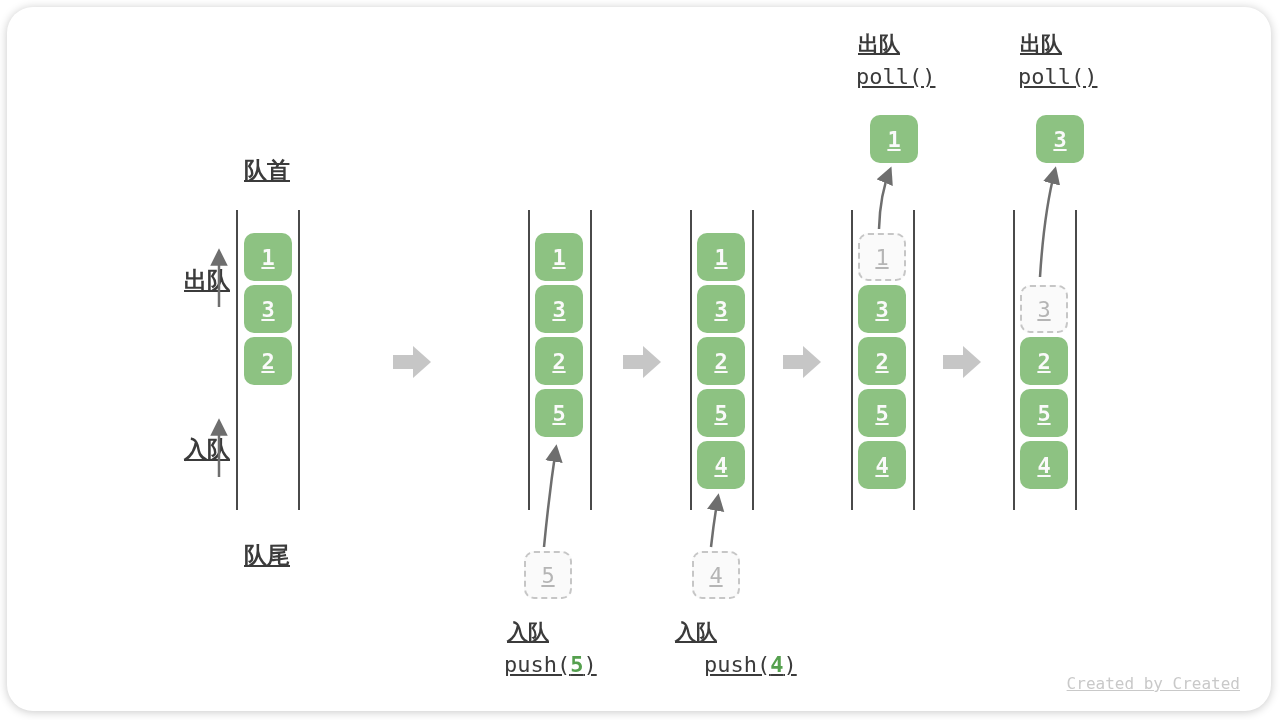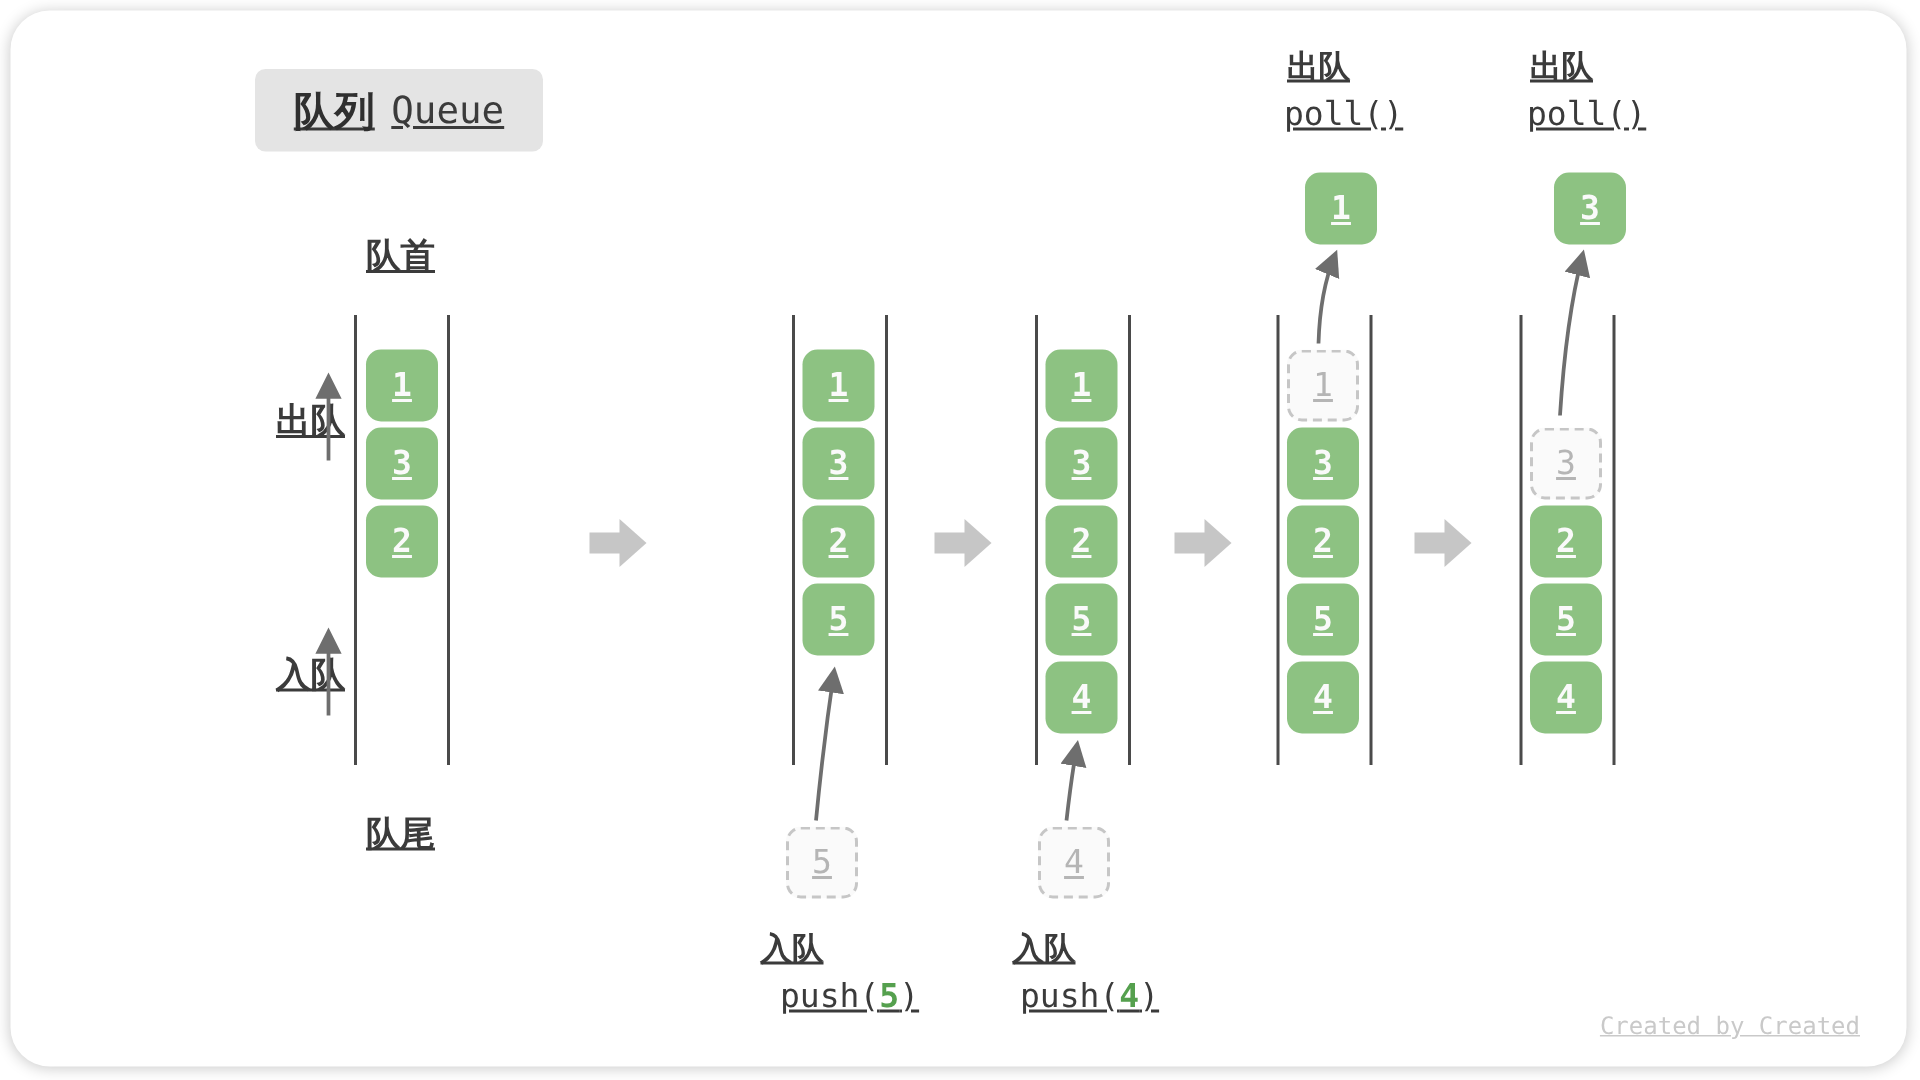--- a/index.html
+++ b/index.html
@@ -30,24 +30,20 @@
   #watermark{right:40px;top:674px;font-family:"DejaVu Sans Mono",monospace;
              font-size:16px;color:#c9c9c9;}
   svg{position:absolute;left:0;top:0;pointer-events:none;}
 </style>
 </head>
 <body>
 
 <div id="stage">
   <div id="card"></div>
 
-  <div class="abs" id="badge">
-    <span class="zh">队列</span>
-    <span class="en">Queue</span>
-  </div>
 
   <div class="abs cnlabel" style="left:244px;top:155px;text-align:right;">队首</div>
   <div class="abs cnlabel" style="left:244px;top:540px;">队尾</div>
 
   <div class="abs cnlabel" style="left:184px;top:265px;">出队</div>
   <div class="abs cnlabel" style="left:184px;top:434px;">入队</div>
 
   <div class="abs wall" style="left:236px;"></div>
   <div class="abs wall" style="left:298px;"></div>
   <div class="abs wall" style="left:528px;"></div>
@@ -83,24 +79,24 @@
   <div class="abs cell" style="left:858px;top:441px;">4</div>
   <div class="abs cell" style="left:870px;top:115px;">1</div>
 
   <div class="abs cell ghost" style="left:1020px;top:285px;">3</div>
   <div class="abs cell" style="left:1020px;top:337px;">2</div>
   <div class="abs cell" style="left:1020px;top:389px;">5</div>
   <div class="abs cell" style="left:1020px;top:441px;">4</div>
   <div class="abs cell" style="left:1036px;top:115px;">3</div>
 
   <div class="abs oplabel" style="left:507px;top:618px;">入队</div>
-  <div class="abs code" style="left:504px;top:652px;margin-left:16px;"><span>push(</span><span class="arg">5</span><span>)</span></div>
+  <div class="abs code" style="left:504px;top:652px;"><span>push(</span><span class="arg">5</span><span>)</span></div>
 
   <div class="abs oplabel" style="left:675px;top:618px;">入队</div>
-  <div class="abs code" style="left:680px;top:652px;"><span>push(</span><span class="arg">4</span><span>)</span></div>
+  <div class="abs code" style="left:704px;top:652px;"><span>push(</span><span class="arg">4</span><span>)</span></div>
 
   <div class="abs oplabel" style="left:858px;top:30px;">出队</div>
   <div class="abs code" style="left:856px;top:64px;">poll()</div>
 
   <div class="abs oplabel" style="left:1020px;top:30px;">出队</div>
   <div class="abs code" style="left:1018px;top:64px;">poll()</div>
 
   <div class="abs" id="watermark">Created by Created</div>
 
   <svg width="1280" height="720" viewBox="0 0 1280 720">

